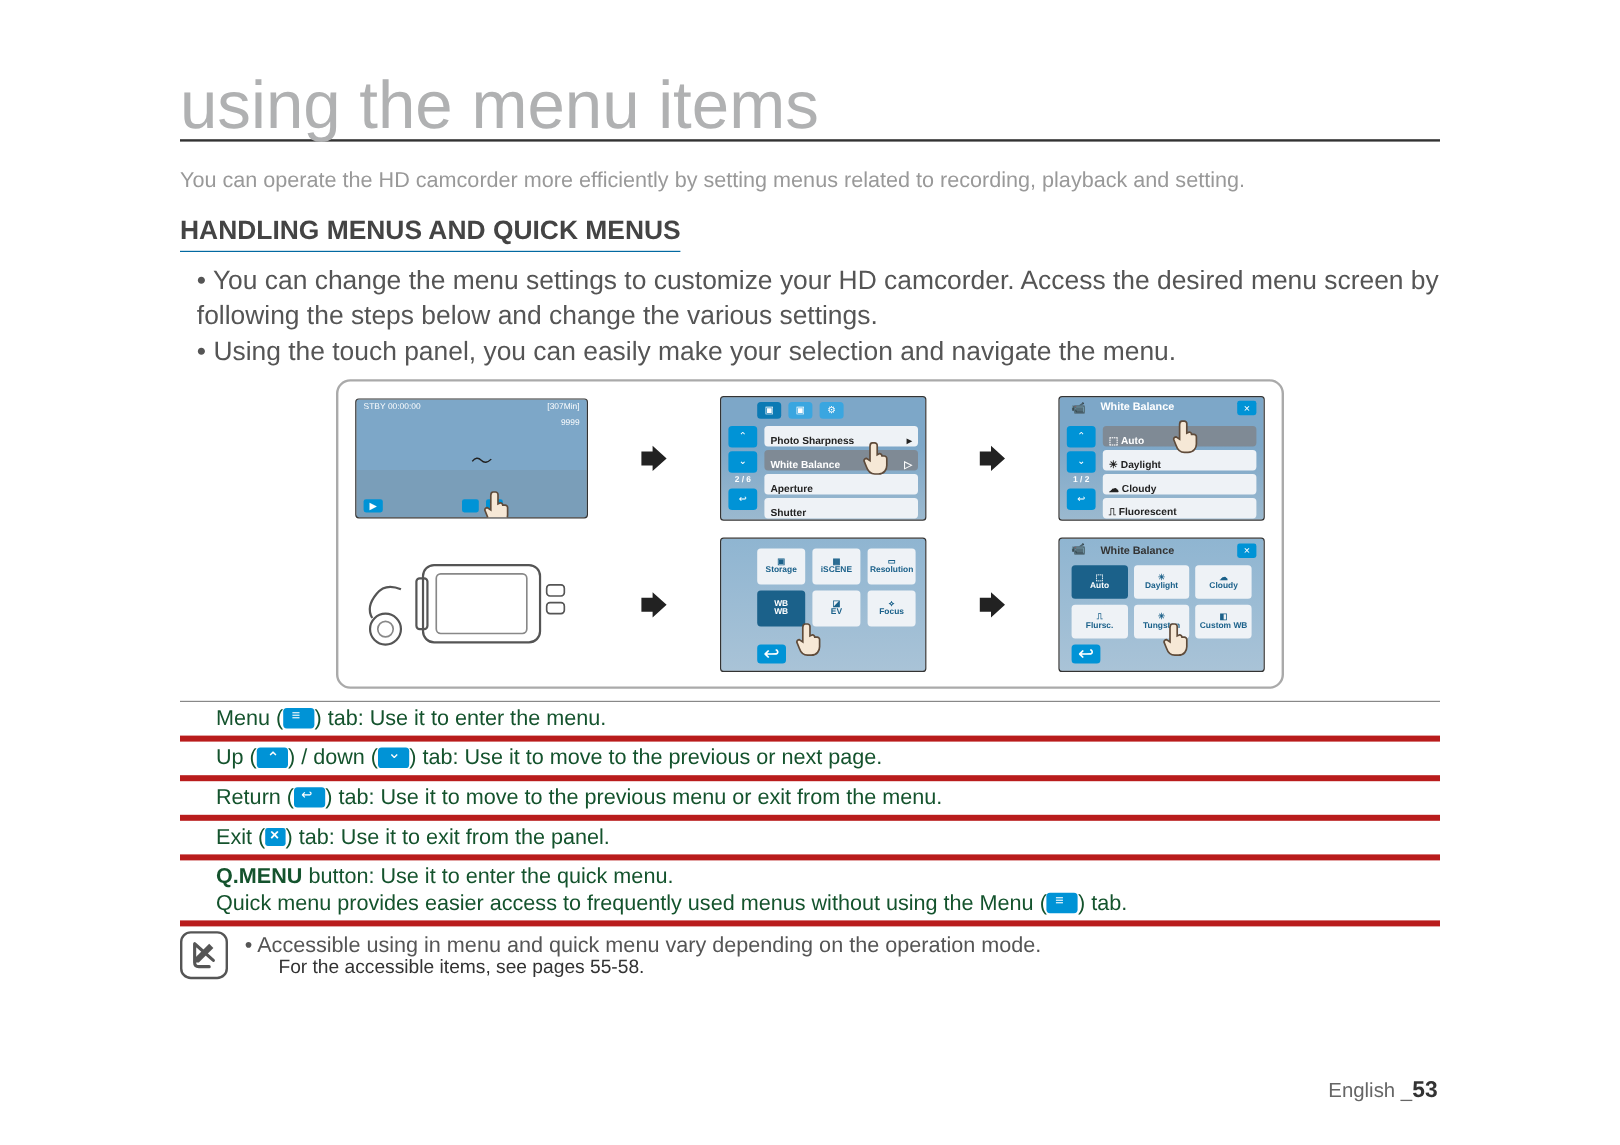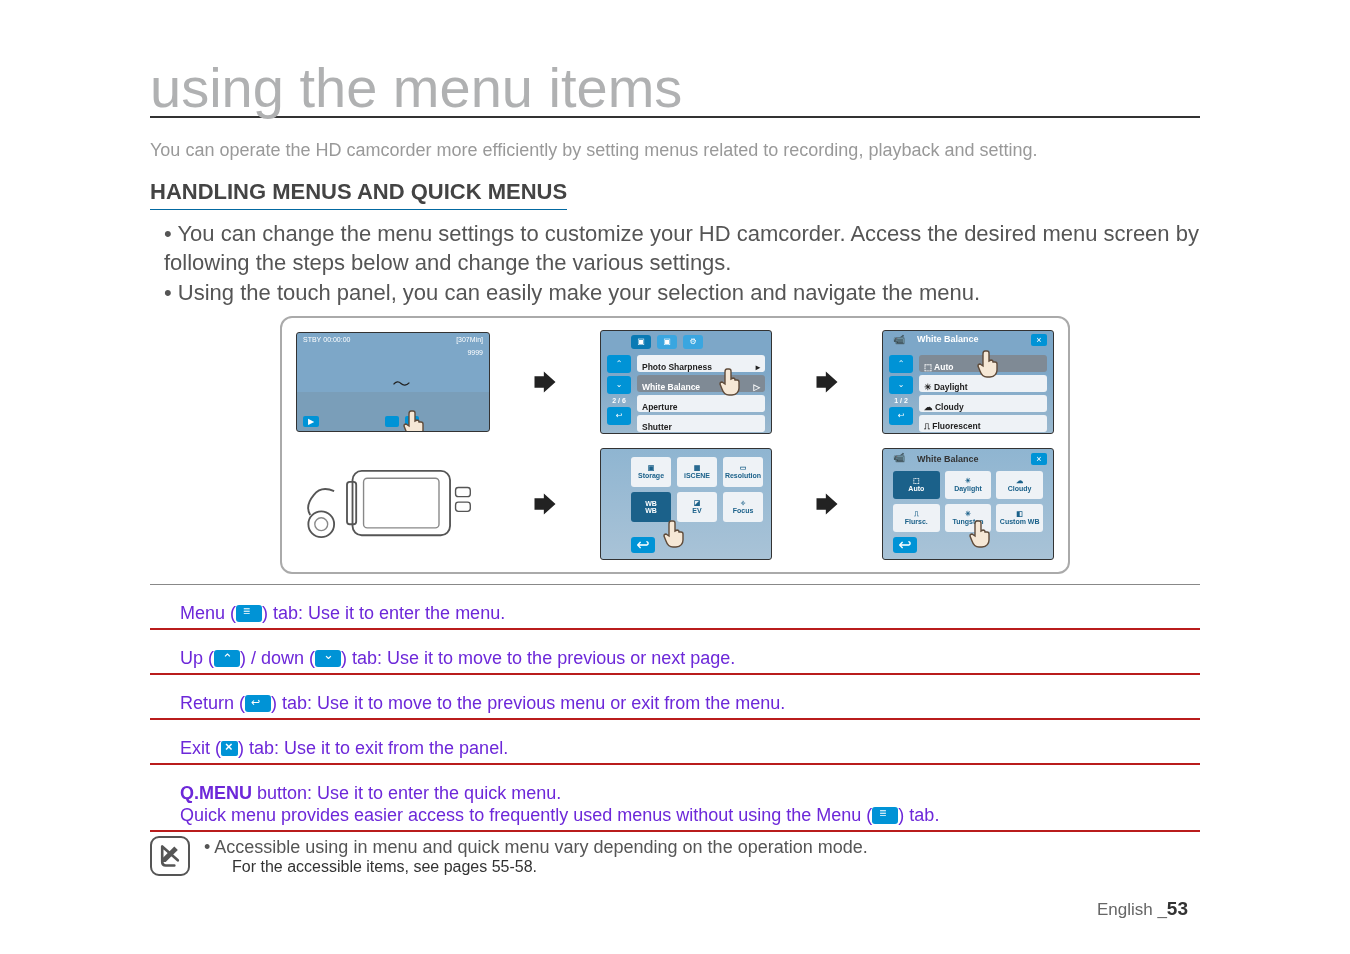--- a/index.html
+++ b/index.html
@@ -162,24 +162,24 @@
     position:relative; overflow:hidden;
   }
   .wbgrid { position:absolute; top:22px; left:10px; right:10px;
     display:grid; grid-template-columns:1fr 1fr 1fr; gap:5px 5px; }
   .wbcell { background:#eef2f6; border-radius:3px; height:28px; display:flex; flex-direction:column; align-items:center; justify-content:center; color:#1b618a; font-size:7px; font-weight:bold;}
   .wbcell.sel { background:#1b618a; color:#fff; }
 
   
   .exp-table { margin-top: 6px; }
   .exp-row {
-    border-bottom: 2px solid #b91c1c;
+    border-bottom: 5px solid #b91c1c;
     font-size: 18px;
-    color: #6d28d9;
-    padding: 18px 0 3px 30px;
+    color: #14532d;
+    padding: 3px 0 3px 30px;
     line-height: 1.22;
   }
   .exp-row.first { border-top: 1px solid #888; }
   .icon-box {
     display:inline-block; width:26px; height:17px; vertical-align:-3px;
     background:#0093d6; border-radius:3px; position:relative;
   }
   .icon-box.menu::after { content:"≡"; color:#fff; font-size:12px; position:absolute; left:7px; top:-1px;}
   .icon-box.up::after { content:"⌃"; color:#fff; font-size:13px; position:absolute; left:8px; top:1px;}
   .icon-box.down::after { content:"⌄"; color:#fff; font-size:13px; position:absolute; left:8px; top:-3px;}
@@ -201,21 +201,21 @@
     display:flex; align-items:center; justify-content:center;
     flex-shrink: 0;
   }
   .notes .note-icon svg { width: 26px; height: 26px; }
   .notes ul { list-style:none; }
   .notes li { font-size:18px; color:#555; line-height:1.25; }
   .notes li:before { content:"•   "; }
   .notes .sub { padding-left: 28px; }
 
   .footer {
-    position:absolute; bottom: 34px; right: 162px;
+    position:absolute; bottom: 34px; right: 152px;
     font-size: 17px; color:#666;
   }
   .footer .pnum { font-weight:bold; font-size:19px; color:#333; }
 
   .hand { position:absolute; }
   .hand svg { width:24px; height:30px; fill:#f6e8d6; stroke:#5f4b3a; stroke-width:1.4;}
 </style>
 </head>
 <body>
 

